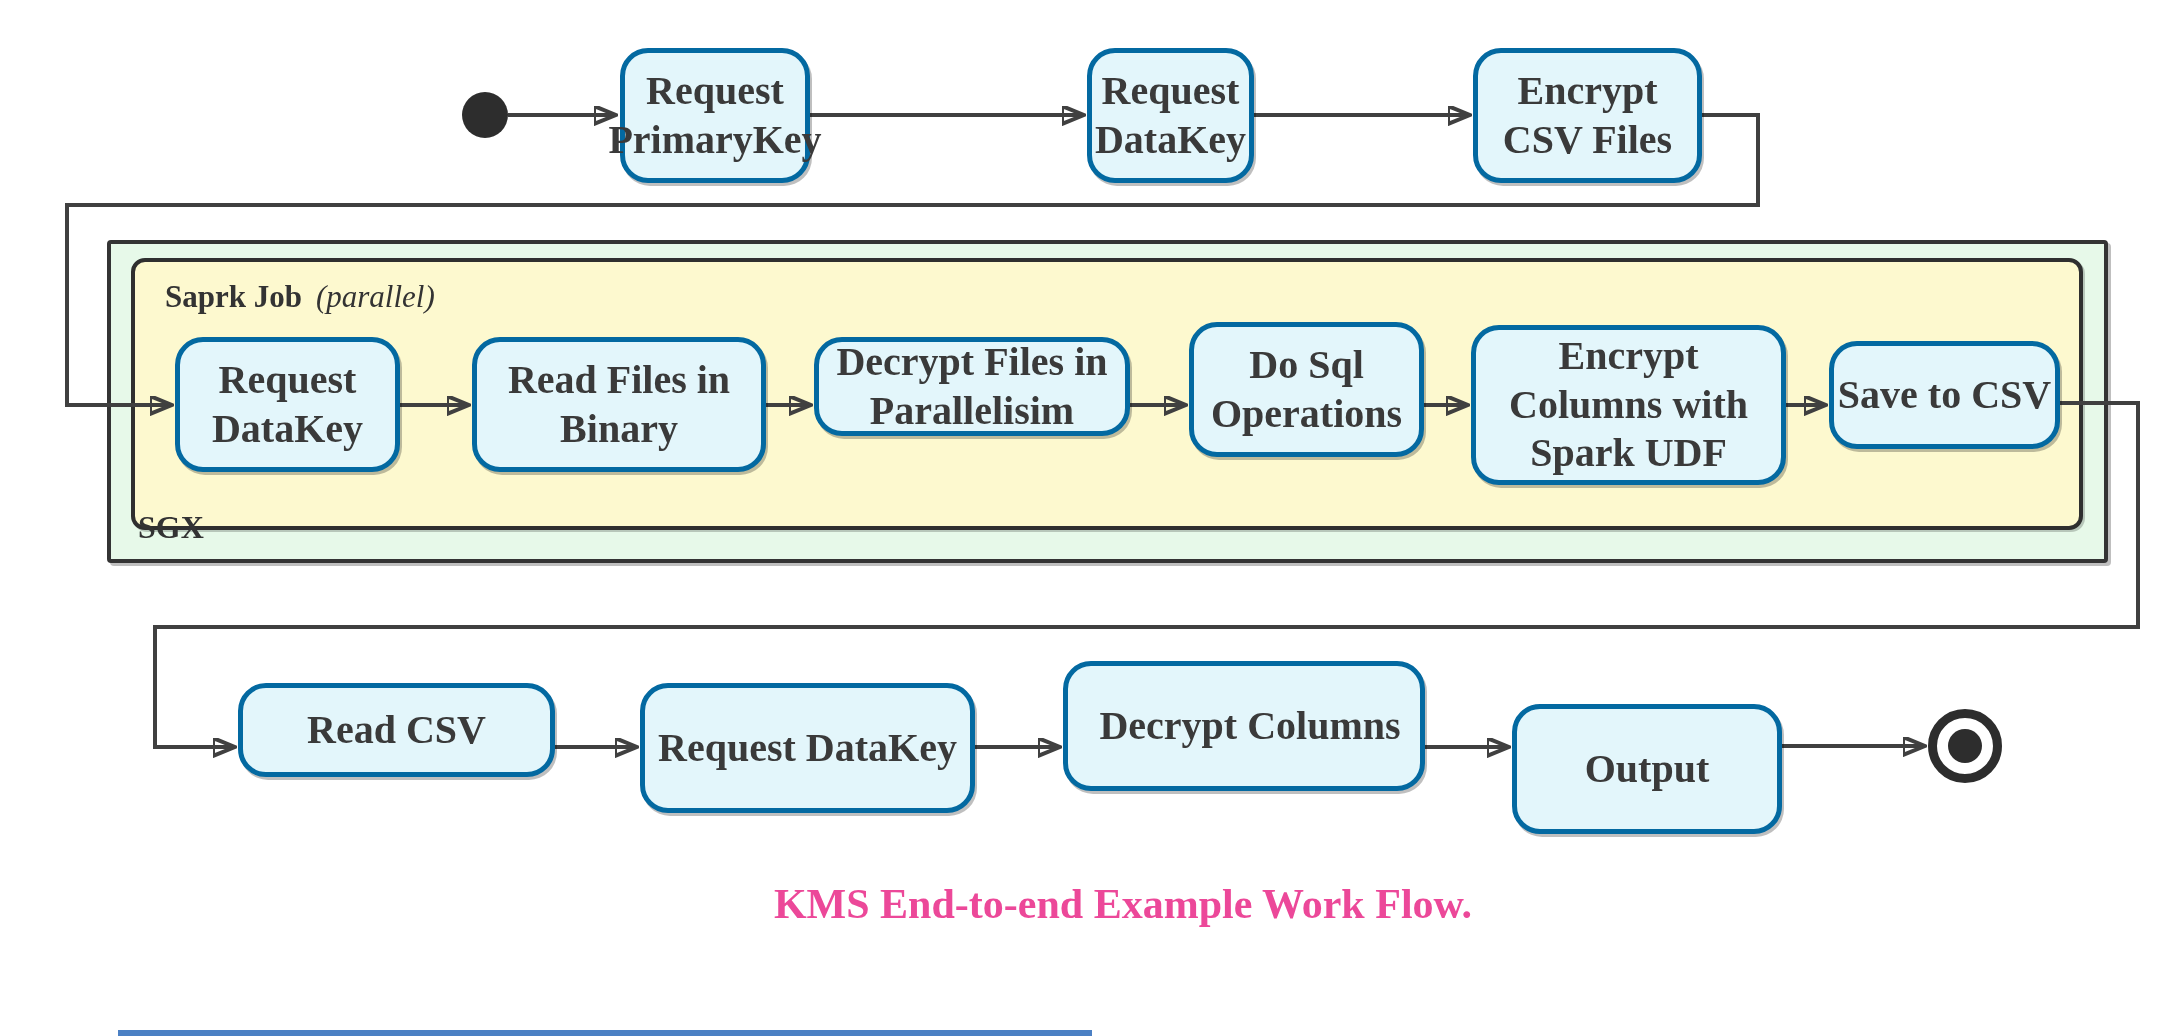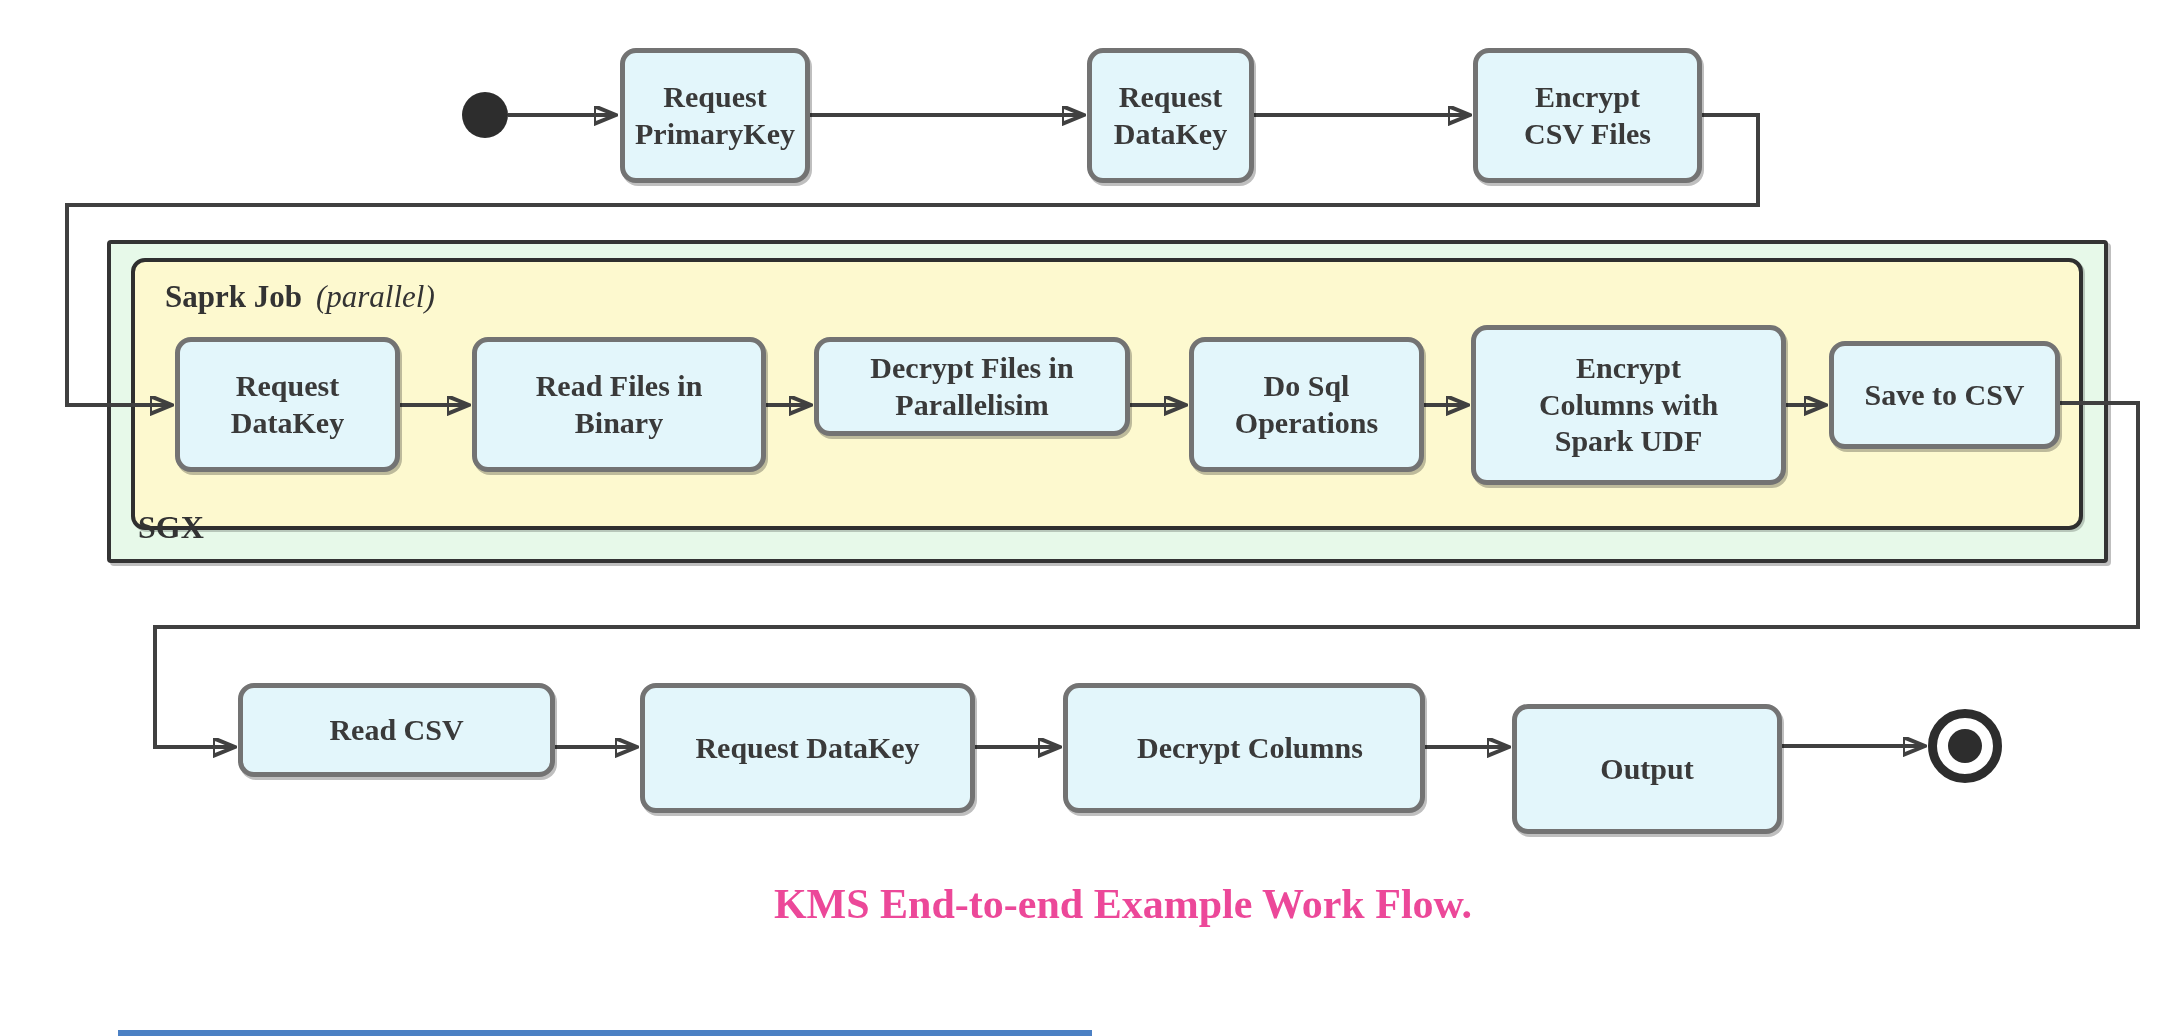--- a/index.html
+++ b/index.html
@@ -27,23 +27,23 @@
   .sgx-label{
     position:absolute;left:138px;top:509px;z-index:3;
     font-size:32px;font-weight:bold;color:#333333;
   }
   
   #edges{position:absolute;left:0;top:0;z-index:2;pointer-events:none;}
   #edges path{stroke:#404040;stroke-width:4;fill:none;}
   
   .node{
     position:absolute;box-sizing:border-box;z-index:3;
-    background:#e3f6fb;border:5px solid #737373;border-radius:16px;
+    background:#e3f6fb;border:5px solid #0369a1;border-radius:28px;
     display:flex;align-items:center;justify-content:center;text-align:center;
-    font-weight:bold;font-size:30px;line-height:1.22;color:#3a3a3a;
+    font-weight:bold;font-size:40px;line-height:1.22;color:#3a3a3a;
     white-space:pre-line;box-shadow:2px 3px 0 rgba(0,0,0,0.25);
   }
   
   .start-node{
     position:absolute;left:462px;top:92px;width:46px;height:46px;
     background:#2d2d2d;border-radius:50%;z-index:3;
   }
   .end-node{
     position:absolute;left:1928px;top:709px;width:74px;height:74px;
     box-sizing:border-box;background:#ffffff;border:9px solid #2d2d2d;border-radius:50%;
@@ -104,29 +104,29 @@
 DataKey</div>
   <div class="node" style="left:1473px;top:48px;width:229px;height:135px;">Encrypt
 CSV Files</div>
 
   <div class="node" style="left:175px;top:337px;width:225px;height:135px;">Request
 DataKey</div>
   <div class="node" style="left:472px;top:337px;width:294px;height:135px;">Read Files in
 Binary</div>
   <div class="node" style="left:814px;top:337px;width:316px;height:99px;">Decrypt Files in
 Parallelisim</div>
-  <div class="node" style="left:1189px;top:337px;width:235px;height:135px;">Do Sql
+  <div class="node" style="left:1189px;top:322px;width:235px;height:135px;">Do Sql
 Operations</div>
   <div class="node" style="left:1471px;top:325px;width:315px;height:160px;">Encrypt
 Columns with
 Spark UDF</div>
   <div class="node" style="left:1829px;top:341px;width:231px;height:108px;">Save to CSV</div>
 
   <div class="node" style="left:238px;top:683px;width:317px;height:94px;">Read CSV</div>
   <div class="node" style="left:640px;top:683px;width:335px;height:130px;">Request DataKey</div>
-  <div class="node" style="left:1063px;top:683px;width:362px;height:130px;padding-left:12px;">Decrypt Columns</div>
+  <div class="node" style="left:1063px;top:661px;width:362px;height:130px;padding-left:12px;">Decrypt Columns</div>
   <div class="node" style="left:1512px;top:704px;width:270px;height:130px;">Output</div>
 
   <div class="caption">KMS End-to-end Example Work Flow.</div>
 
   <div class="blue-bar"></div>
 
 </div>
 
 </body></html>

